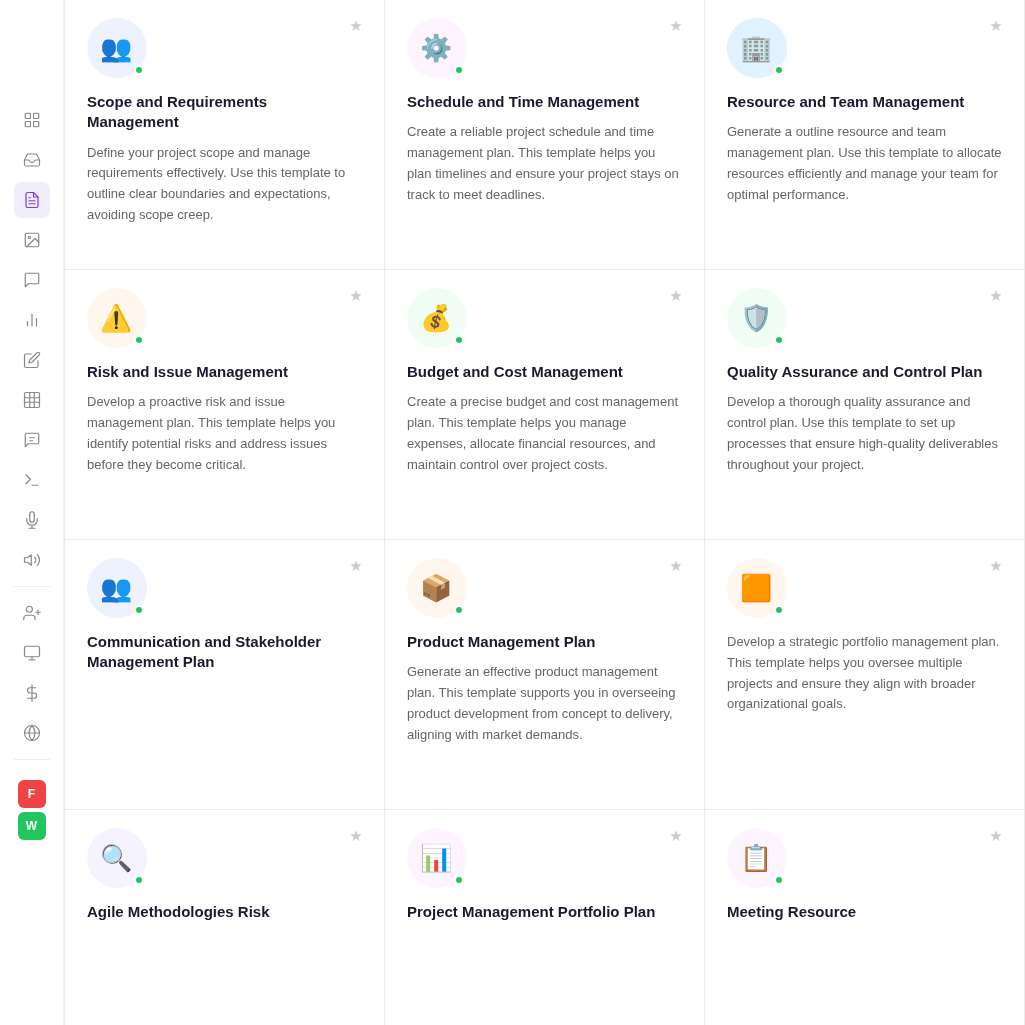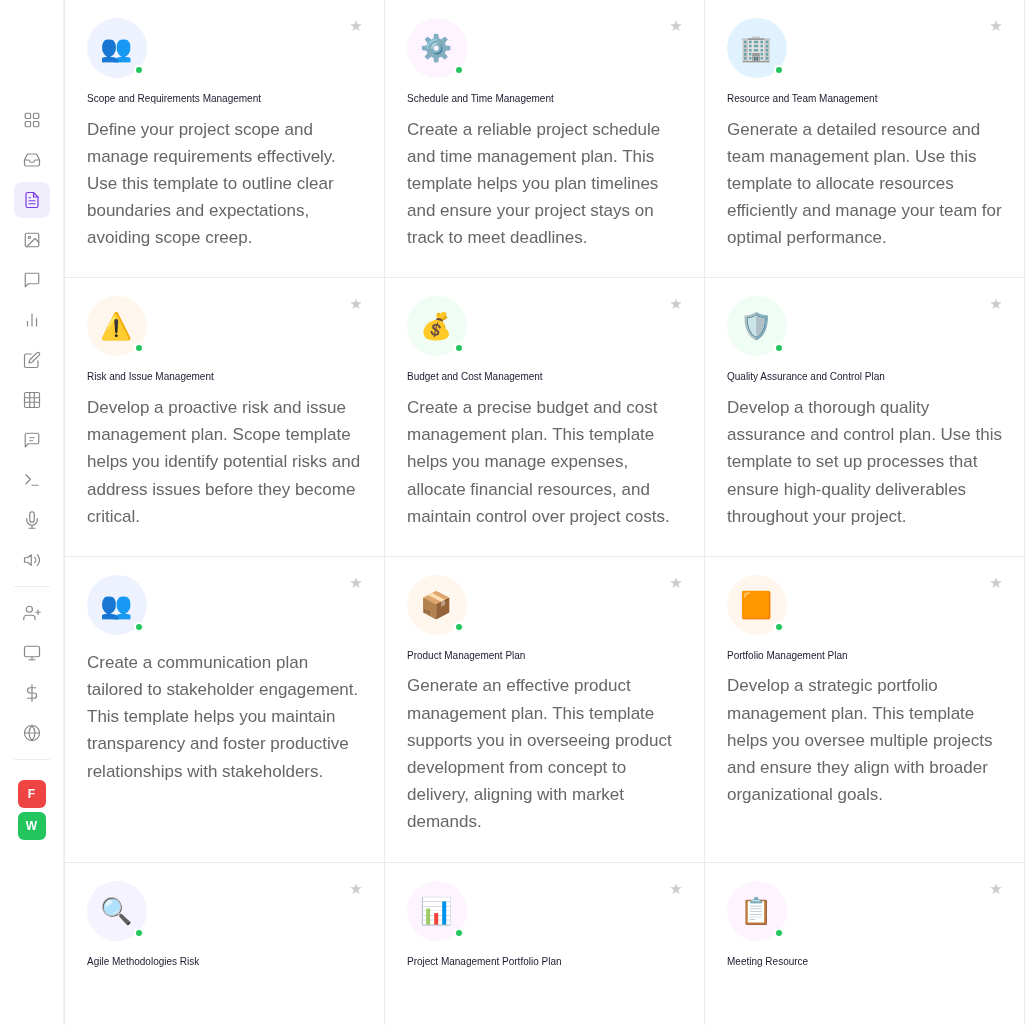--- a/index.html
+++ b/index.html
@@ -151,28 +151,28 @@
       height: 10px;
       background: #22c55e;
       border-radius: 50%;
       border: 2px solid #fff;
     }
     .card-icon-img {
       font-size: 26px;
       line-height: 1;
     }
     .card-title {
-      font-size: 10px;
-      font-weight: 400;
+      font-size: 15px;
+      font-weight: 700;
       color: #1a1a2e;
       margin-bottom: 10px;
       line-height: 1.35;
     }
     .card-desc {
-      font-size: 17px;
+      font-size: 13px;
       color: #666;
       line-height: 1.6;
     }
 
     
     .main::-webkit-scrollbar { width: 6px; }
     .main::-webkit-scrollbar-track { background: #f5f5f5; }
     .main::-webkit-scrollbar-thumb { background: #ddd; border-radius: 3px; }
   </style>
 </head>
@@ -342,30 +342,30 @@
     <div class="card-title">Schedule and Time Management</div>
     <div class="card-desc">Create a reliable project schedule and time management plan. This template helps you plan timelines and ensure your project stays on track to meet deadlines.</div>
   </div>
       <div class="card">
     <div class="card-star">★</div>
     <div class="card-icon-wrap" style="background:#e0f2fe">
       <span class="card-icon-img">🏢</span>
       <span class="dot"></span>
     </div>
     <div class="card-title">Resource and Team Management</div>
-    <div class="card-desc">Generate a detailed resource and team management plan. Use this template to allocate resources efficiently and manage your team for optimal performance.</div>
+    <div class="card-desc">Generate a outline resource and team management plan. Use this template to allocate resources efficiently and manage your team for optimal performance.</div>
   </div>
       <div class="card">
     <div class="card-star">★</div>
     <div class="card-icon-wrap" style="background:#fff7ed">
       <span class="card-icon-img">⚠️</span>
       <span class="dot"></span>
     </div>
     <div class="card-title">Risk and Issue Management</div>
-    <div class="card-desc">Develop a proactive risk and issue management plan. Scope template helps you identify potential risks and address issues before they become critical.</div>
+    <div class="card-desc">Develop a proactive risk and issue management plan. This template helps you identify potential risks and address issues before they become critical.</div>
   </div>
       <div class="card">
     <div class="card-star">★</div>
     <div class="card-icon-wrap" style="background:#f0fdf4">
       <span class="card-icon-img">💰</span>
       <span class="dot"></span>
     </div>
     <div class="card-title">Budget and Cost Management</div>
     <div class="card-desc">Create a precise budget and cost management plan. This template helps you manage expenses, allocate financial resources, and maintain control over project costs.</div>
   </div>
@@ -377,38 +377,37 @@
     </div>
     <div class="card-title">Quality Assurance and Control Plan</div>
     <div class="card-desc">Develop a thorough quality assurance and control plan. Use this template to set up processes that ensure high-quality deliverables throughout your project.</div>
   </div>
       <div class="card">
     <div class="card-star">★</div>
     <div class="card-icon-wrap" style="background:#eef2ff">
       <span class="card-icon-img">👥</span>
       <span class="dot"></span>
     </div>
-    <div class="card-desc">Create a communication plan tailored to stakeholder engagement. This template helps you maintain transparency and foster productive relationships with stakeholders.</div>
+    <div class="card-title">Communication and Stakeholder Management Plan</div>
   </div>
       <div class="card">
     <div class="card-star">★</div>
     <div class="card-icon-wrap" style="background:#fff7ed">
       <span class="card-icon-img">📦</span>
       <span class="dot"></span>
     </div>
     <div class="card-title">Product Management Plan</div>
     <div class="card-desc">Generate an effective product management plan. This template supports you in overseeing product development from concept to delivery, aligning with market demands.</div>
   </div>
       <div class="card">
     <div class="card-star">★</div>
     <div class="card-icon-wrap" style="background:#fff7ed">
       <span class="card-icon-img">🟧</span>
       <span class="dot"></span>
     </div>
-    <div class="card-title">Portfolio Management Plan</div>
     <div class="card-desc">Develop a strategic portfolio management plan. This template helps you oversee multiple projects and ensure they align with broader organizational goals.</div>
   </div>
       <div class="card">
     <div class="card-star">★</div>
     <div class="card-icon-wrap" style="background:#f5f3ff">
       <span class="card-icon-img">🔍</span>
       <span class="dot"></span>
     </div>
     <div class="card-title">Agile Methodologies Risk</div>
     <div class="card-desc"></div>

